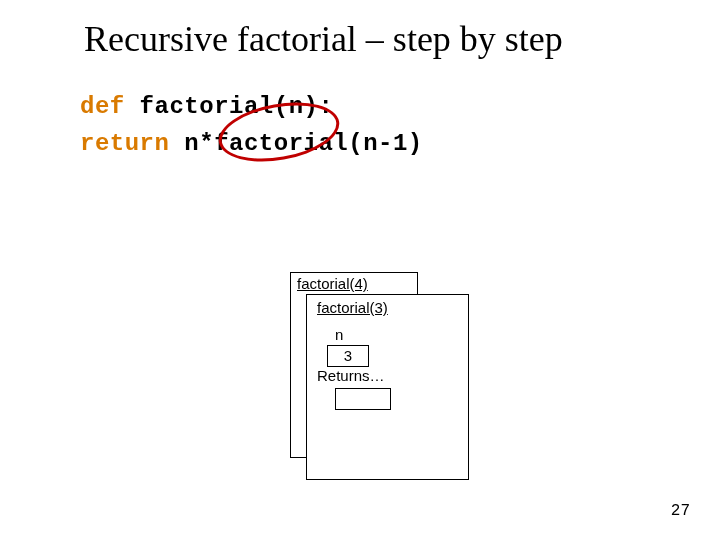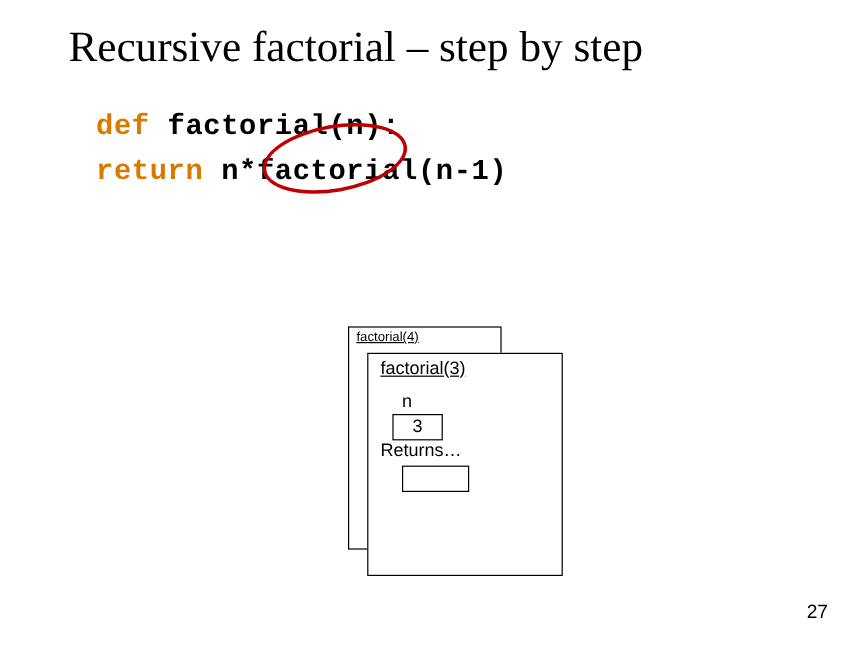--- a/index.html
+++ b/index.html
@@ -9,21 +9,21 @@
     width: 720px;
     height: 540px;
     background: #fff;
     font-family: "Times New Roman", serif;
     position: relative;
     overflow: hidden;
   }
   .title {
     font-size: 36px;
     text-align: left;
-    padding: 18px 0 0 57px;
+    padding: 18px 0 0 84px;
     color: #000;
   }
   .code-block {
     font-family: "Courier New", monospace;
     font-size: 24px;
     font-weight: bold;
     padding: 28px 0 0 80px;
     line-height: 1.55;
     letter-spacing: 0.5px;
     filter: blur(0.3px);
@@ -55,21 +55,21 @@
     width: 128px; height: 186px;
   }
   .frame-front {
     left: 16px; top: 22px;
     width: 163px; height: 186px;
   }
   .frame-title-back {
     position: absolute;
     left: 6px; top: 2px;
     font-family: Arial, sans-serif;
-    font-size: 11px;
+    font-size: 15px;
     text-decoration: underline;
   }
   .front-inner {
     font-family: Arial, sans-serif;
     font-size: 15px;
     padding: 4px 10px 8px 10px;
     display: flex;
     flex-direction: column;
   }
   .front-title {
@@ -89,21 +89,21 @@
   .ret-box {
     border: 1.5px solid #000;
     width: 56px;
     height: 22px;
     margin: 4px 0 0 18px;
   }
   .page-number {
     position: absolute;
     right: 30px;
     bottom: 20px;
-    font-family: Liberation Sans, sans-serif;
+    font-family: Liberation Mono, monospace;
     font-size: 16px;
     color: #000;
   }
 </style>
 </head>
 <body>
 
 <div class="title">Recursive factorial – step by step</div>
 
 <div class="code-block">

